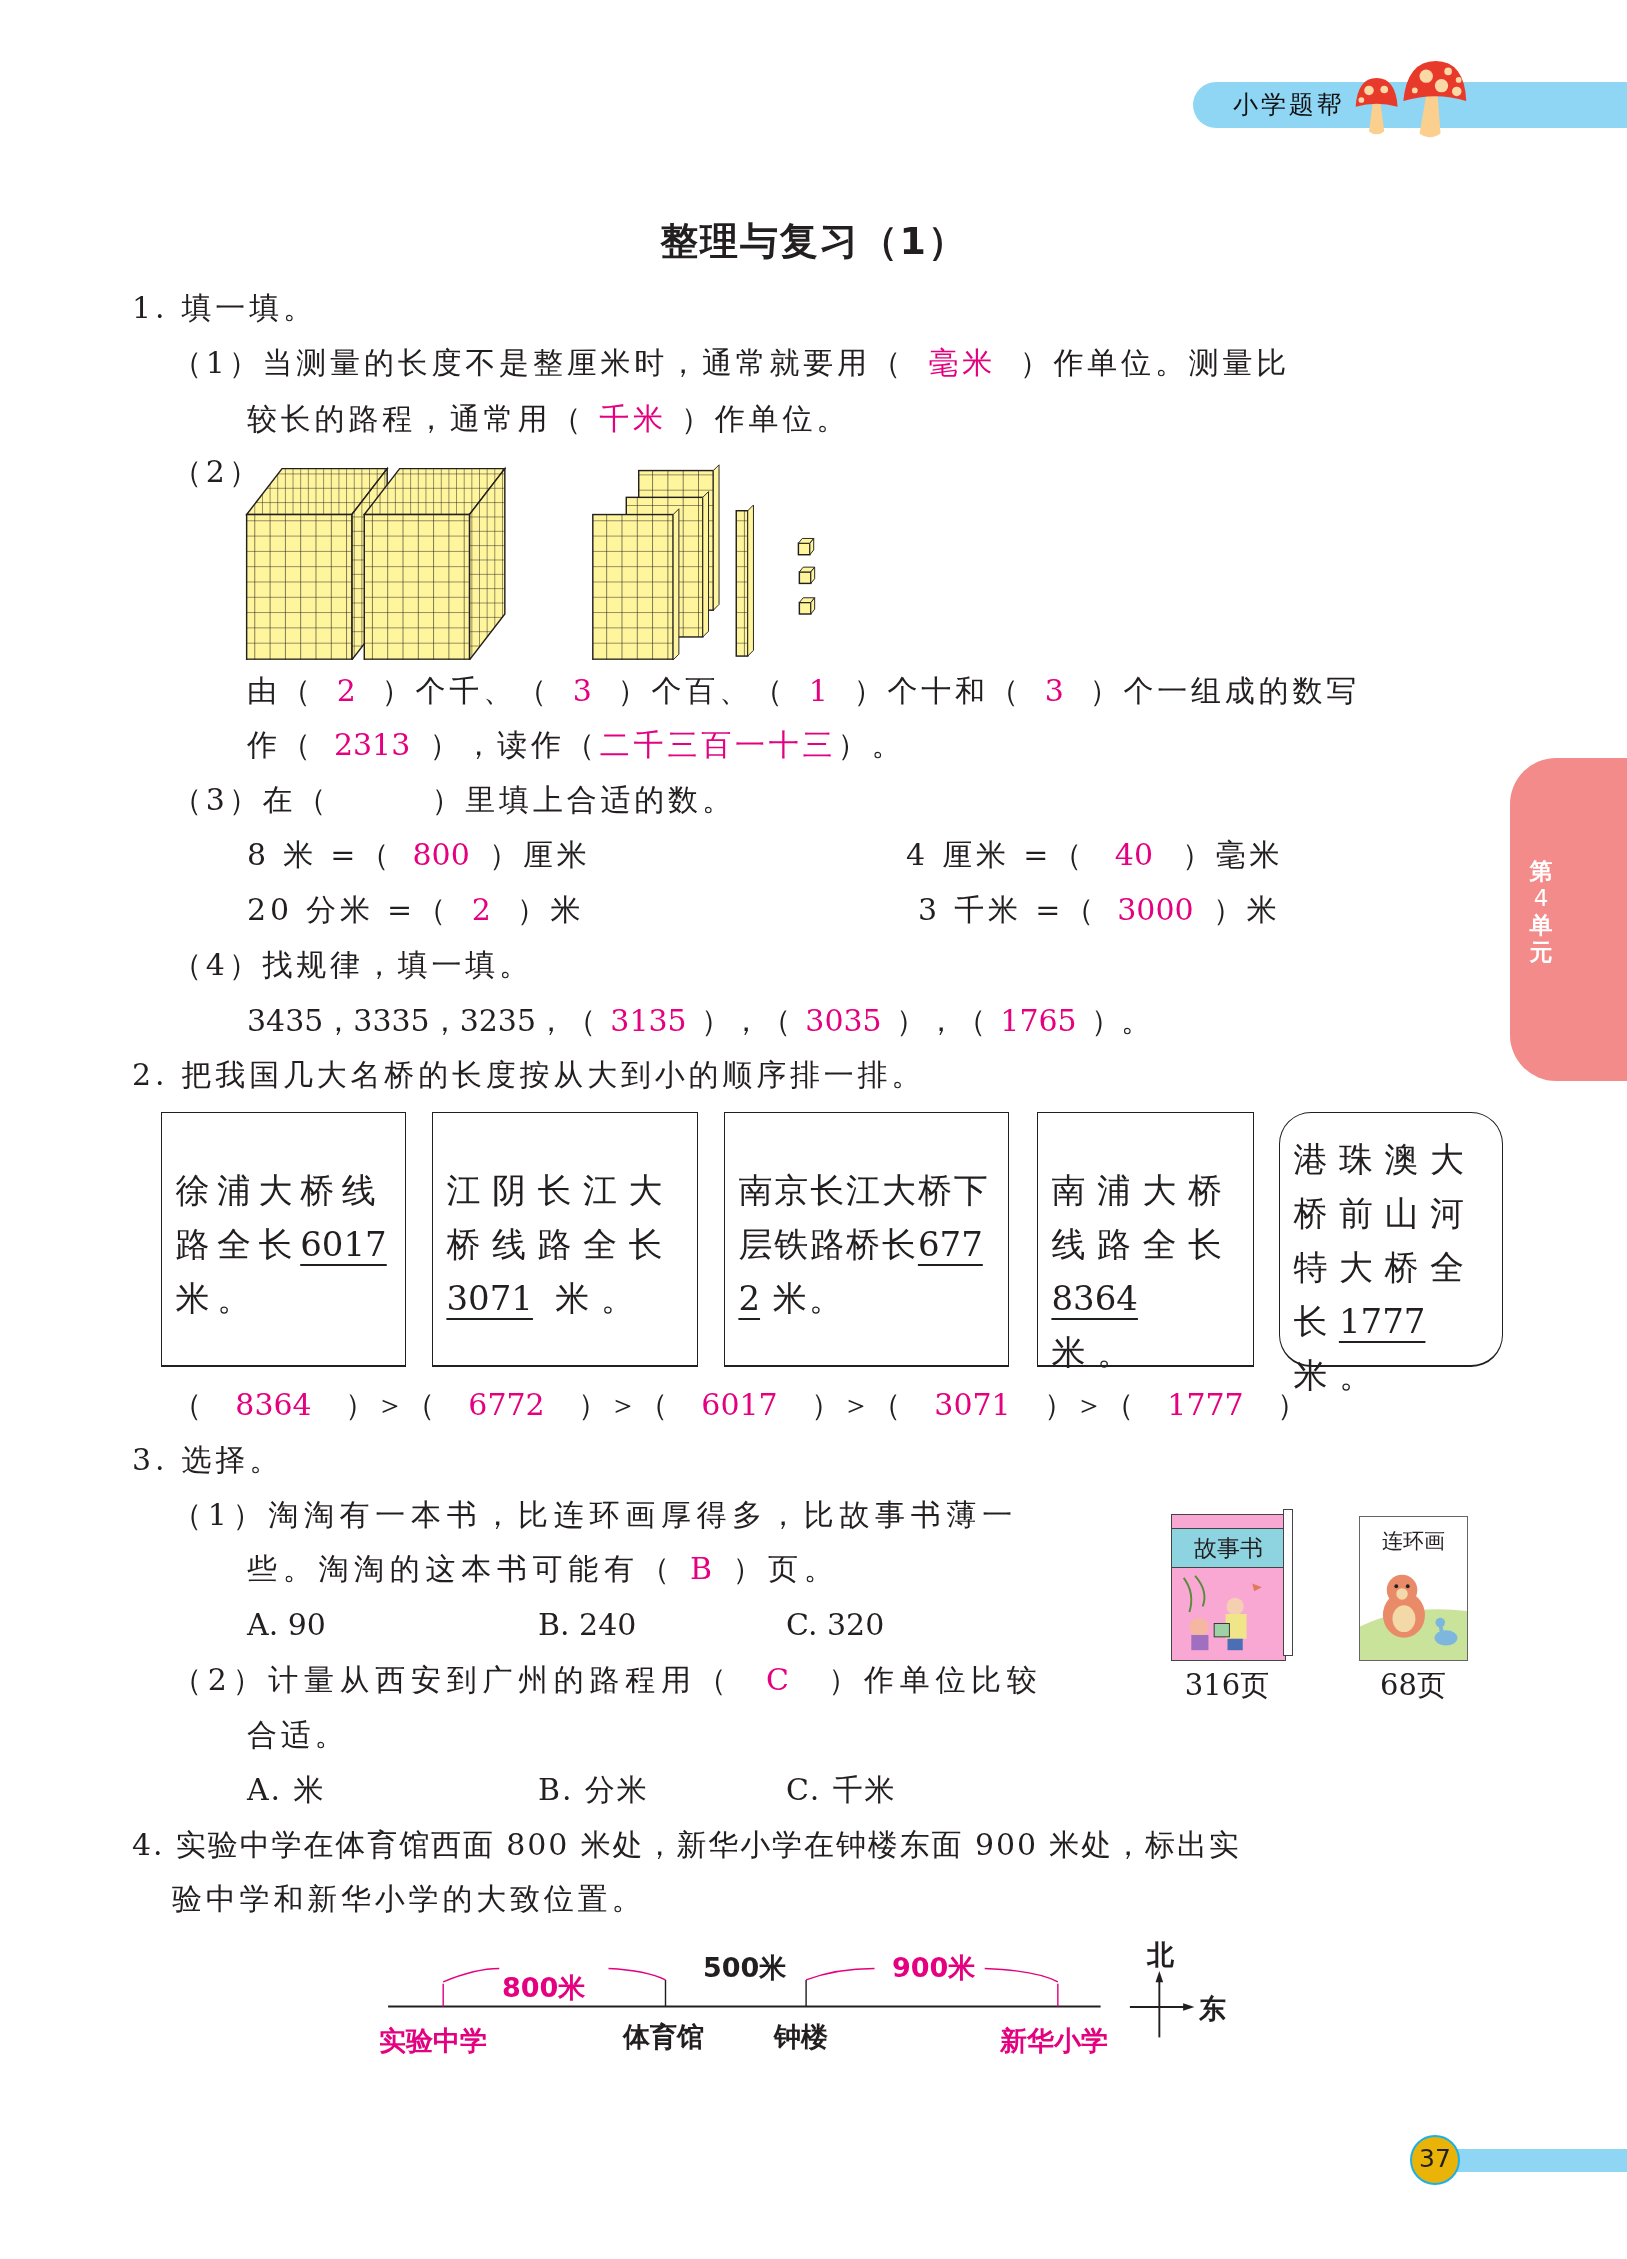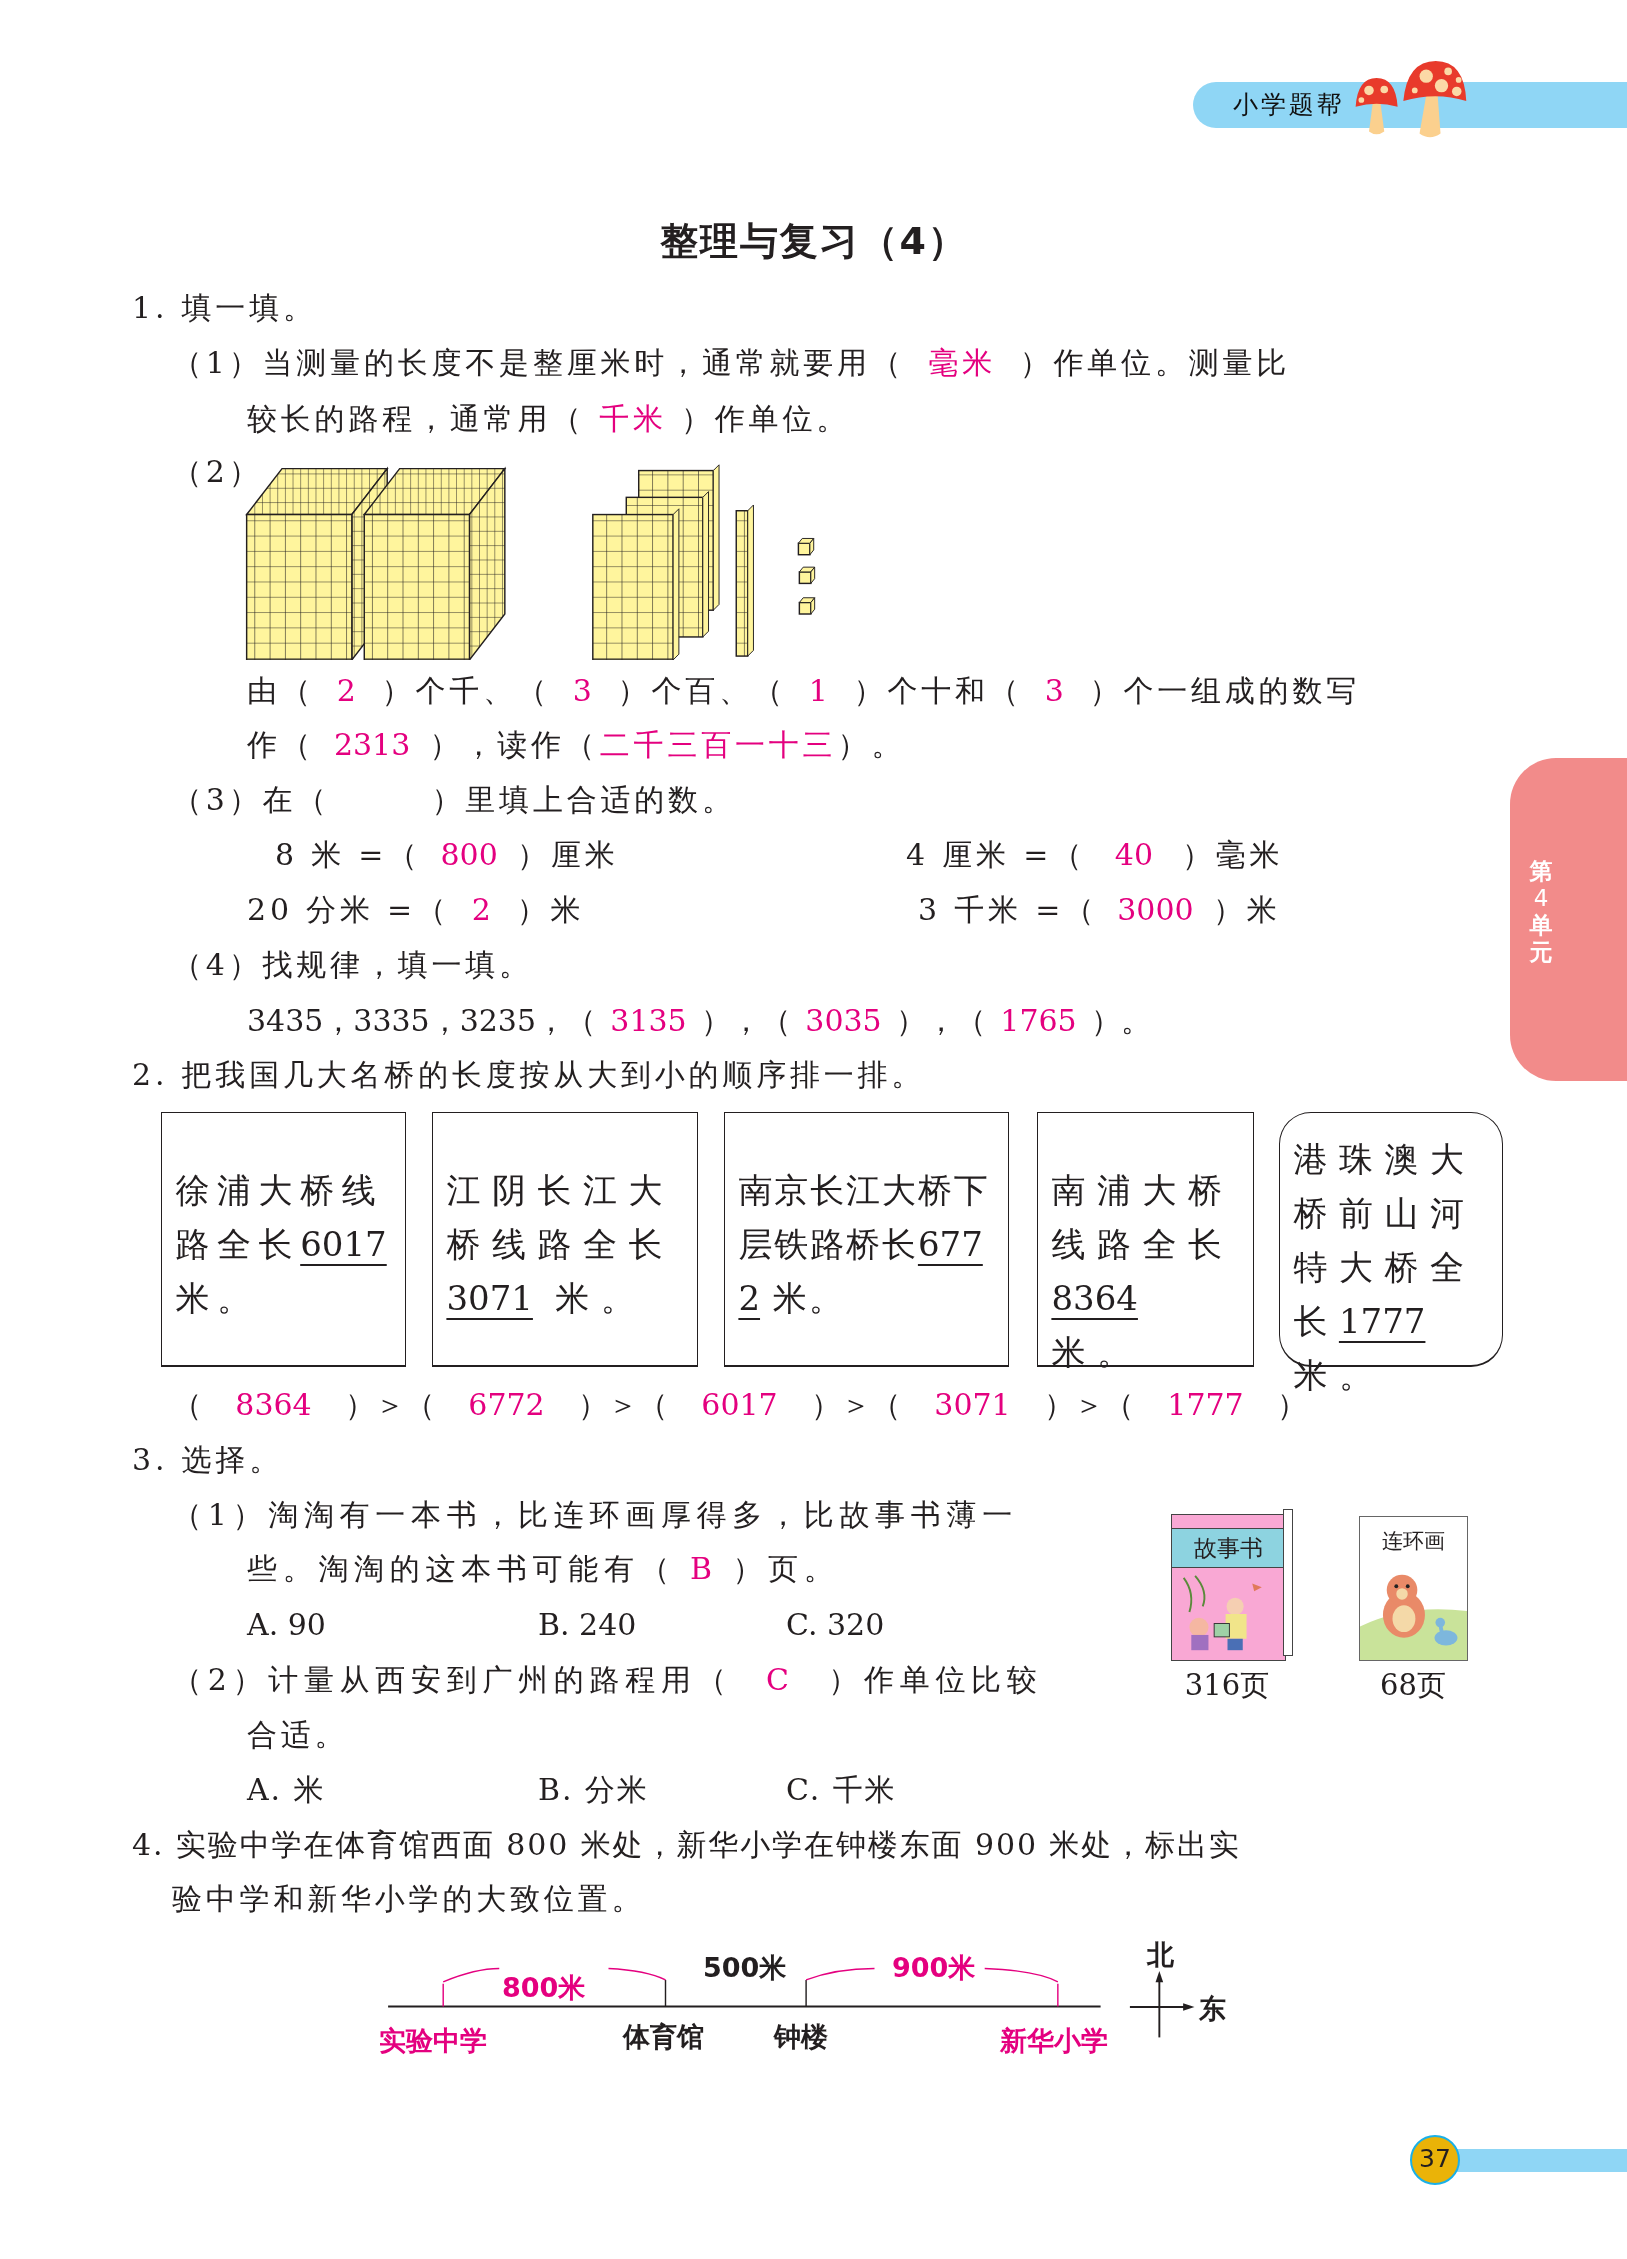--- a/index.html
+++ b/index.html
@@ -55,21 +55,21 @@
   <path d="M75 80 L82 40 L94 40 L97 80 Q86 88 75 80Z" fill="#fbd08e"></path>
   <path d="M58 46 Q62 4 92 4 Q122 4 124 46 Q92 36 58 46Z" fill="#e83a2b"></path>
   <circle cx="82" cy="20" r="7" fill="#fbd9a6"></circle>
     <circle cx="98" cy="30" r="7" fill="#fbd9a6"></circle>
     <circle cx="105" cy="15" r="4" fill="#fbd9a6"></circle>
     <circle cx="114" cy="36" r="5" fill="#fbd9a6"></circle>
     <circle cx="70" cy="35" r="3" fill="#fbd9a6"></circle>
     <circle cx="116" cy="24" r="3" fill="#fbd9a6"></circle>
 </svg>
 
-<div class="abs title">整理与复习（4）</div>
+<div class="abs title">整理与复习（1）</div>
 
 <div class="abs side-tab"></div>
 <div class="abs side-tab-text">
   <div>第</div>
   <div style="font-weight:normal">4</div>
   <div>单</div>
   <div>元</div>
 </div>
 
 <div class="abs txt" style="left:132px;top:289px;">1. 填一填。</div>
@@ -143,21 +143,21 @@
 </svg>
 
 <div class="abs txt" style="left:247px;top:672px;">
   <span>由（</span><span class="paren ans" style="width:67px;">2</span><span>）个千、（</span><span class="paren ans" style="width:67px;">3</span><span>）个百、（</span><span class="paren ans" style="width:67px;">1</span><span>）个十和（</span><span class="paren ans" style="width:67px;">3</span><span>）个一组成的数写</span>
 </div>
 <div class="abs txt" style="left:247px;top:726px;">
   <span>作（</span><span class="paren ans" style="width:115px;letter-spacing:0;">2313</span><span>），读作（</span><span class="paren ans" style="width:239px;">二千三百一十三</span><span>）。</span>
 </div>
 
 <div class="abs txt" style="left:172px;top:781px;">（3）在（　　　）里填上合适的数。</div>
-<div class="abs txt" style="left:247px;top:836px;margin-left:28px;"><span>8 米 =（</span><span class="paren ans" style="width:96px;letter-spacing:0;">800</span><span>）厘米</span></div>
+<div class="abs txt" style="left:247px;top:836px;"><span>8 米 =（</span><span class="paren ans" style="width:96px;letter-spacing:0;">800</span><span>）厘米</span></div>
 <div class="abs txt" style="left:906px;top:836px;"><span>4 厘米 =（</span><span class="paren ans" style="width:96px;letter-spacing:0;">40</span><span>）毫米</span></div>
 <div class="abs txt" style="left:247px;top:891px;"><span>20 分米 =（</span><span class="paren ans" style="width:67px;">2</span><span>）米</span></div>
 <div class="abs txt" style="left:918px;top:891px;"><span>3 千米 =（</span><span class="paren ans" style="width:115px;letter-spacing:0;">3000</span><span>）米</span></div>
 
 <div class="abs txt" style="left:172px;top:946px;">（4）找规律，填一填。</div>
 <div class="abs txt" style="left:247px;top:1002px;letter-spacing:0;">
   <span>3435，3335，3235，</span>（<span class="paren ans" style="width:105px;">3135</span>），（<span class="paren ans" style="width:105px;">3035</span>），（<span class="paren ans" style="width:105px;">1765</span>）<span>。</span>
 </div>
 
 <div class="abs txt" style="left:132px;top:1056px;">2. 把我国几大名桥的长度按从大到小的顺序排一排。</div>

